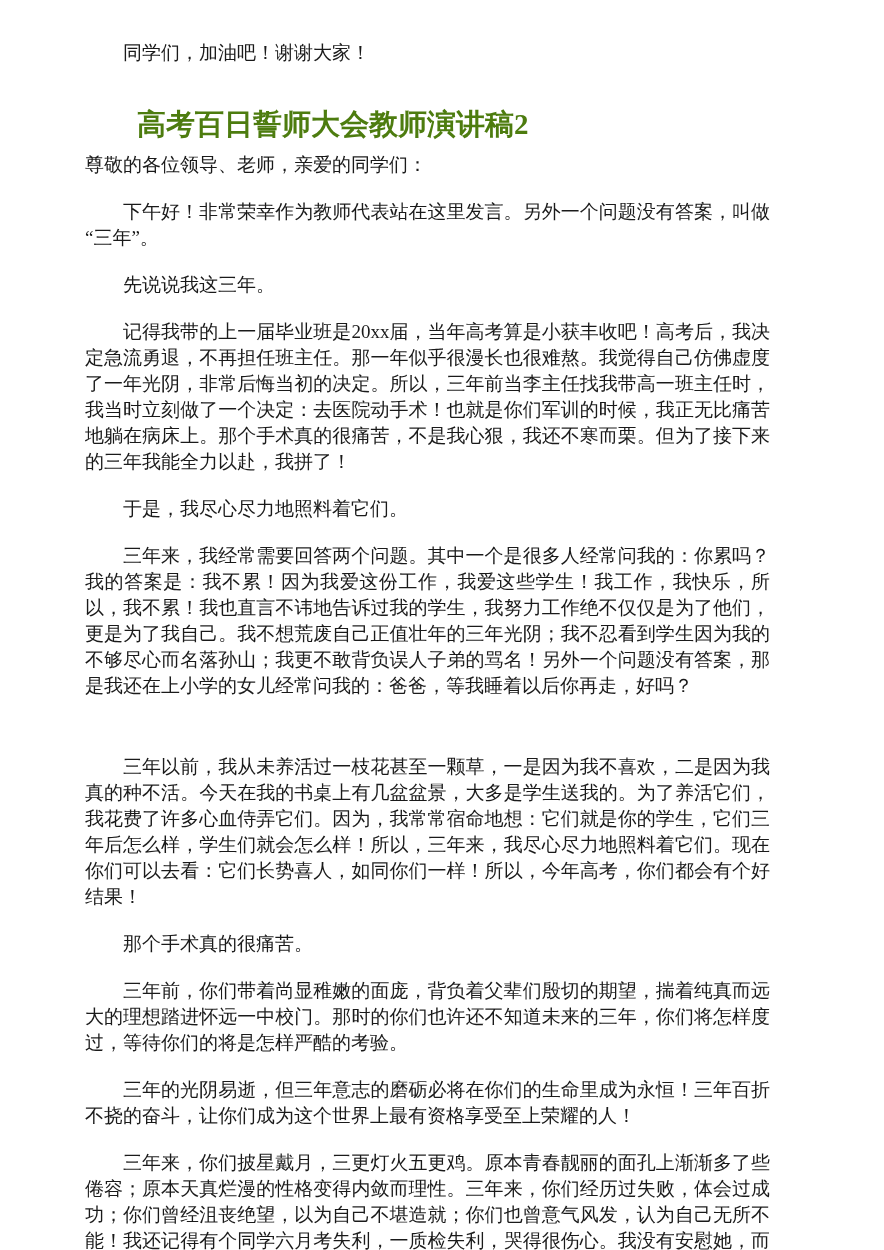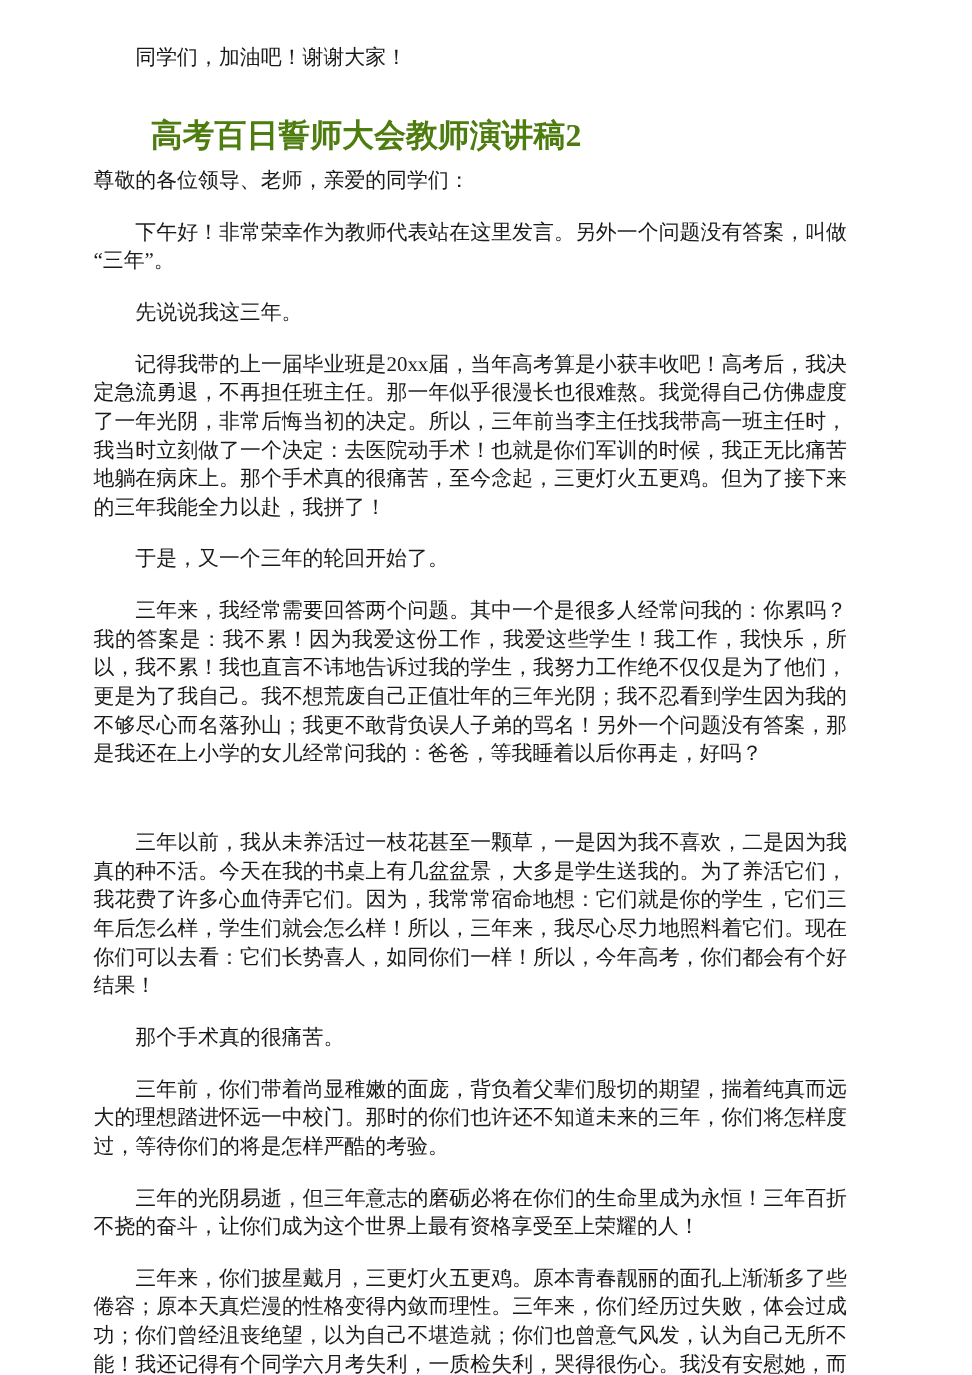--- a/index.html
+++ b/index.html
@@ -48,23 +48,23 @@
   <p class="para indent">同学们，加油吧！谢谢大家！</p>
 
   <h1 class="doc-title">高考百日誓师大会教师演讲稿2</h1>
 
   <p class="para">尊敬的各位领导、老师，亲爱的同学们：</p>
 
   <p class="para indent">下午好！非常荣幸作为教师代表站在这里发言。另外一个问题没有答案，叫做“三年”。</p>
 
   <p class="para indent">先说说我这三年。</p>
 
-  <p class="para indent">记得我带的上一届毕业班是20xx届，当年高考算是小获丰收吧！高考后，我决定急流勇退，不再担任班主任。那一年似乎很漫长也很难熬。我觉得自己仿佛虚度了一年光阴，非常后悔当初的决定。所以，三年前当李主任找我带高一班主任时，我当时立刻做了一个决定：去医院动手术！也就是你们军训的时候，我正无比痛苦地躺在病床上。那个手术真的很痛苦，至今念起，三更灯火五更鸡。但为了接下来的三年我能全力以赴，我拼了！</p>
+  <p class="para indent">记得我带的上一届毕业班是20xx届，当年高考算是小获丰收吧！高考后，我决定急流勇退，不再担任班主任。那一年似乎很漫长也很难熬。我觉得自己仿佛虚度了一年光阴，非常后悔当初的决定。所以，三年前当李主任找我带高一班主任时，我当时立刻做了一个决定：去医院动手术！也就是你们军训的时候，我正无比痛苦地躺在病床上。那个手术真的很痛苦，不是我心狠，我还不寒而栗。但为了接下来的三年我能全力以赴，我拼了！</p>
 
-  <p class="para indent">于是，又一个三年的轮回开始了。</p>
+  <p class="para indent">于是，我尽心尽力地照料着它们。</p>
 
   <p class="para indent">三年来，我经常需要回答两个问题。其中一个是很多人经常问我的：你累吗？我的答案是：我不累！因为我爱这份工作，我爱这些学生！我工作，我快乐，所以，我不累！我也直言不讳地告诉过我的学生，我努力工作绝不仅仅是为了他们，更是为了我自己。我不想荒废自己正值壮年的三年光阴；我不忍看到学生因为我的不够尽心而名落孙山；我更不敢背负误人子弟的骂名！另外一个问题没有答案，那是我还在上小学的女儿经常问我的：爸爸，等我睡着以后你再走，好吗？</p>
 
   <p class="para indent gap-top">三年以前，我从未养活过一枝花甚至一颗草，一是因为我不喜欢，二是因为我真的种不活。今天在我的书桌上有几盆盆景，大多是学生送我的。为了养活它们，我花费了许多心血侍弄它们。因为，我常常宿命地想：它们就是你的学生，它们三年后怎么样，学生们就会怎么样！所以，三年来，我尽心尽力地照料着它们。现在你们可以去看：它们长势喜人，如同你们一样！所以，今年高考，你们都会有个好结果！</p>
 
   <p class="para indent">那个手术真的很痛苦。</p>
 
   <p class="para indent">三年前，你们带着尚显稚嫩的面庞，背负着父辈们殷切的期望，揣着纯真而远大的理想踏进怀远一中校门。那时的你们也许还不知道未来的三年，你们将怎样度过，等待你们的将是怎样严酷的考验。</p>
 
   <p class="para indent">三年的光阴易逝，但三年意志的磨砺必将在你们的生命里成为永恒！三年百折不挠的奋斗，让你们成为这个世界上最有资格享受至上荣耀的人！</p>

